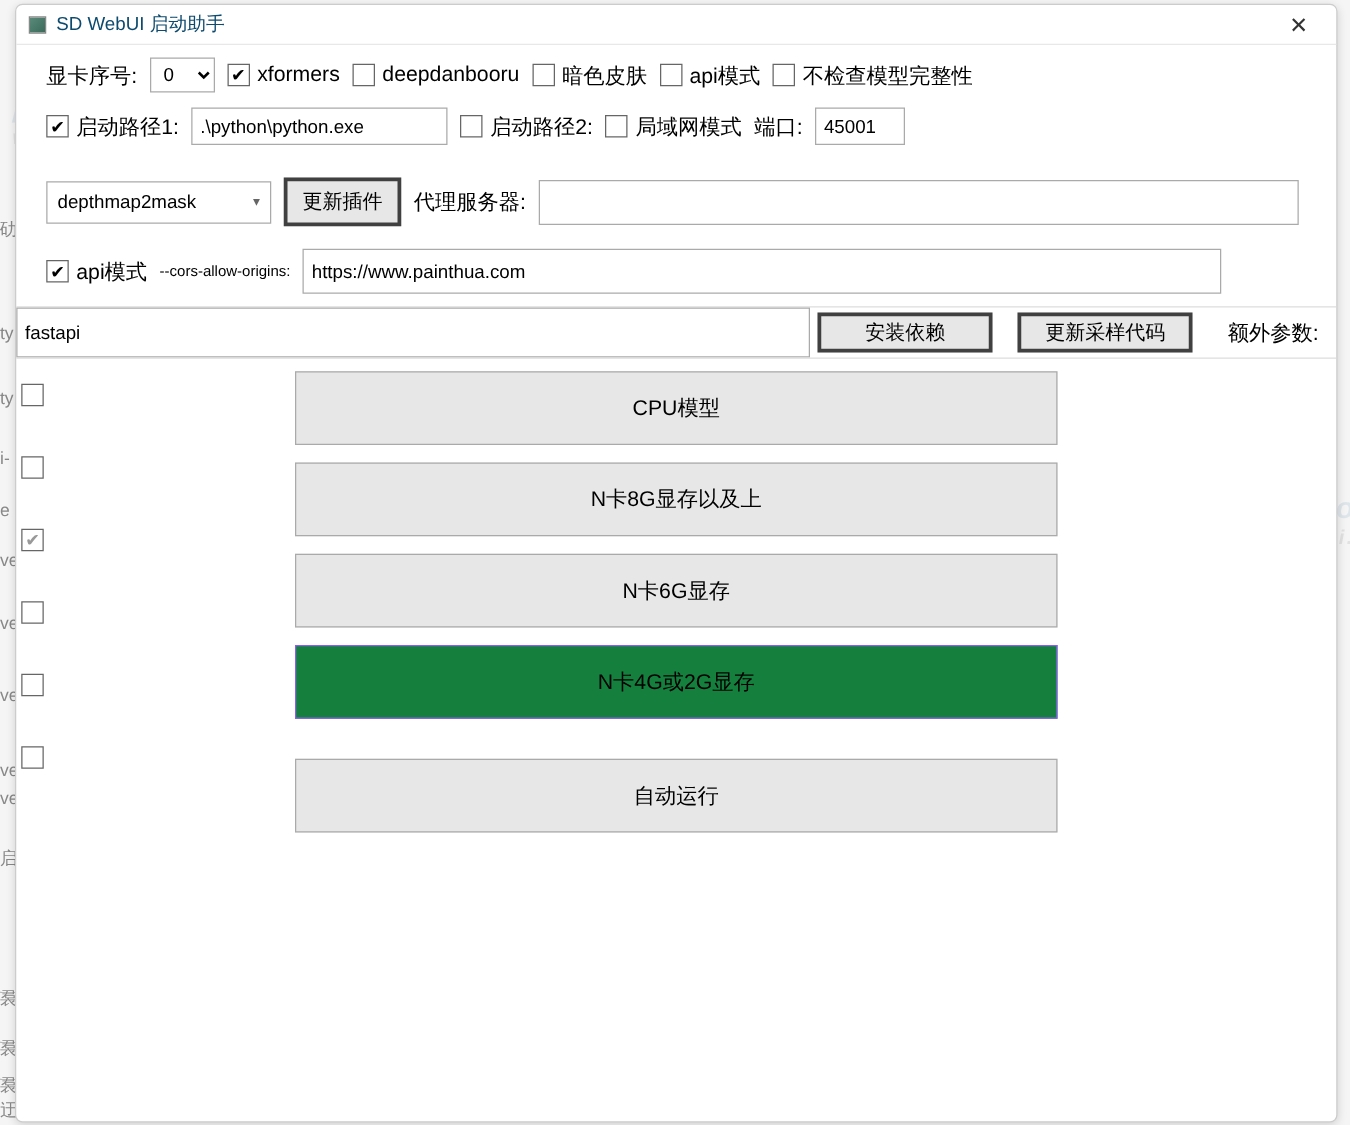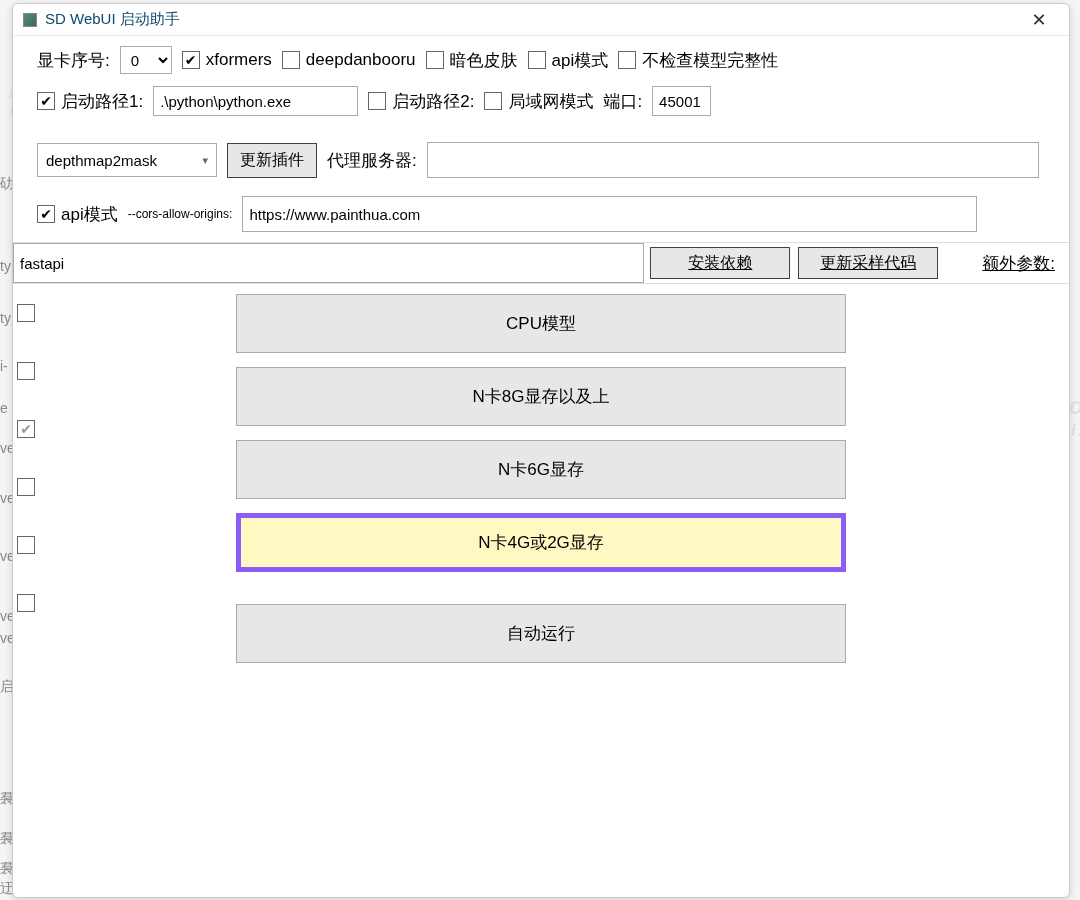--- a/index.html
+++ b/index.html
@@ -105,21 +105,21 @@
   .path-input {
     width: 205px;
     height: 30px;
     font-family: Arial, sans-serif;
     font-size: 15px;
   }
   .path-input2 {
     width: 228px;
   }
   .port-input {
-    width: 59px;
+    width: 72px;
     height: 30px;
     font-family: Arial, sans-serif;
     text-align: left;
   }
   .plugin-select {
     width: 180px;
     height: 34px;
     border: 1px solid #aaa;
     background: #fff;
     display: inline-flex;
@@ -128,21 +128,21 @@
     padding: 0 8px;
     font-size: 15px;
     cursor: pointer;
   }
   .plugin-select .caret {
     font-size: 11px;
     color: #666;
   }
   .std-btn {
     background: #e7e7e7;
-    border: 1px solid #404040;
+    border: 3px solid #404040;
     font-size: 16px;
     padding: 6px 12px;
     cursor: pointer;
     font-family: inherit;
   }
   .proxy-input {
     flex: 1;
     height: 36px;
     margin-right: 6px;
   }
@@ -168,32 +168,30 @@
     border-right: 1px solid #ccc;
     font-size: 16px;
     font-family: Arial, sans-serif;
     padding: 8px 8px;
     outline: none;
   }
   .fastapi-btns {
     display: flex;
     align-items: center;
     padding: 4px 6px;
-    gap: 8px;
-    text-decoration: underline;
+    gap: 20px;
   }
   .fastapi-btns .std-btn {
     width: 140px;
     height: 32px;
     padding: 0;
   }
   .extra-label {
     padding: 0 8px;
     font-size: 17px;
-    margin-left: 28px;
   }
   .buttons-area {
     border-top: 1px solid #ddd;
     position: relative;
     padding-top: 10px;
   }
   .left-checks {
     position: absolute;
     left: 0;
     top: 0;
@@ -217,22 +215,22 @@
     margin: 0 auto 14px auto;
     width: 610px;
     height: 59px;
     background: #e7e7e7;
     border: 1px solid #aaa;
     font-size: 17px;
     font-family: inherit;
     cursor: pointer;
   }
   .big-btn.selected {
-    background: #fef9c3;
-    border: 5px solid #8b5cf6;
+    background: #15803d;
+    border: 1px solid #8b5cf6;
   }
   .big-btn.gap-top {
     margin-top: 32px;
   }
   .watermark {
     position: absolute;
     font-size: 24px;
     color: rgba(100,150,180,0.15);
     font-weight: bold;
     pointer-events: none;

